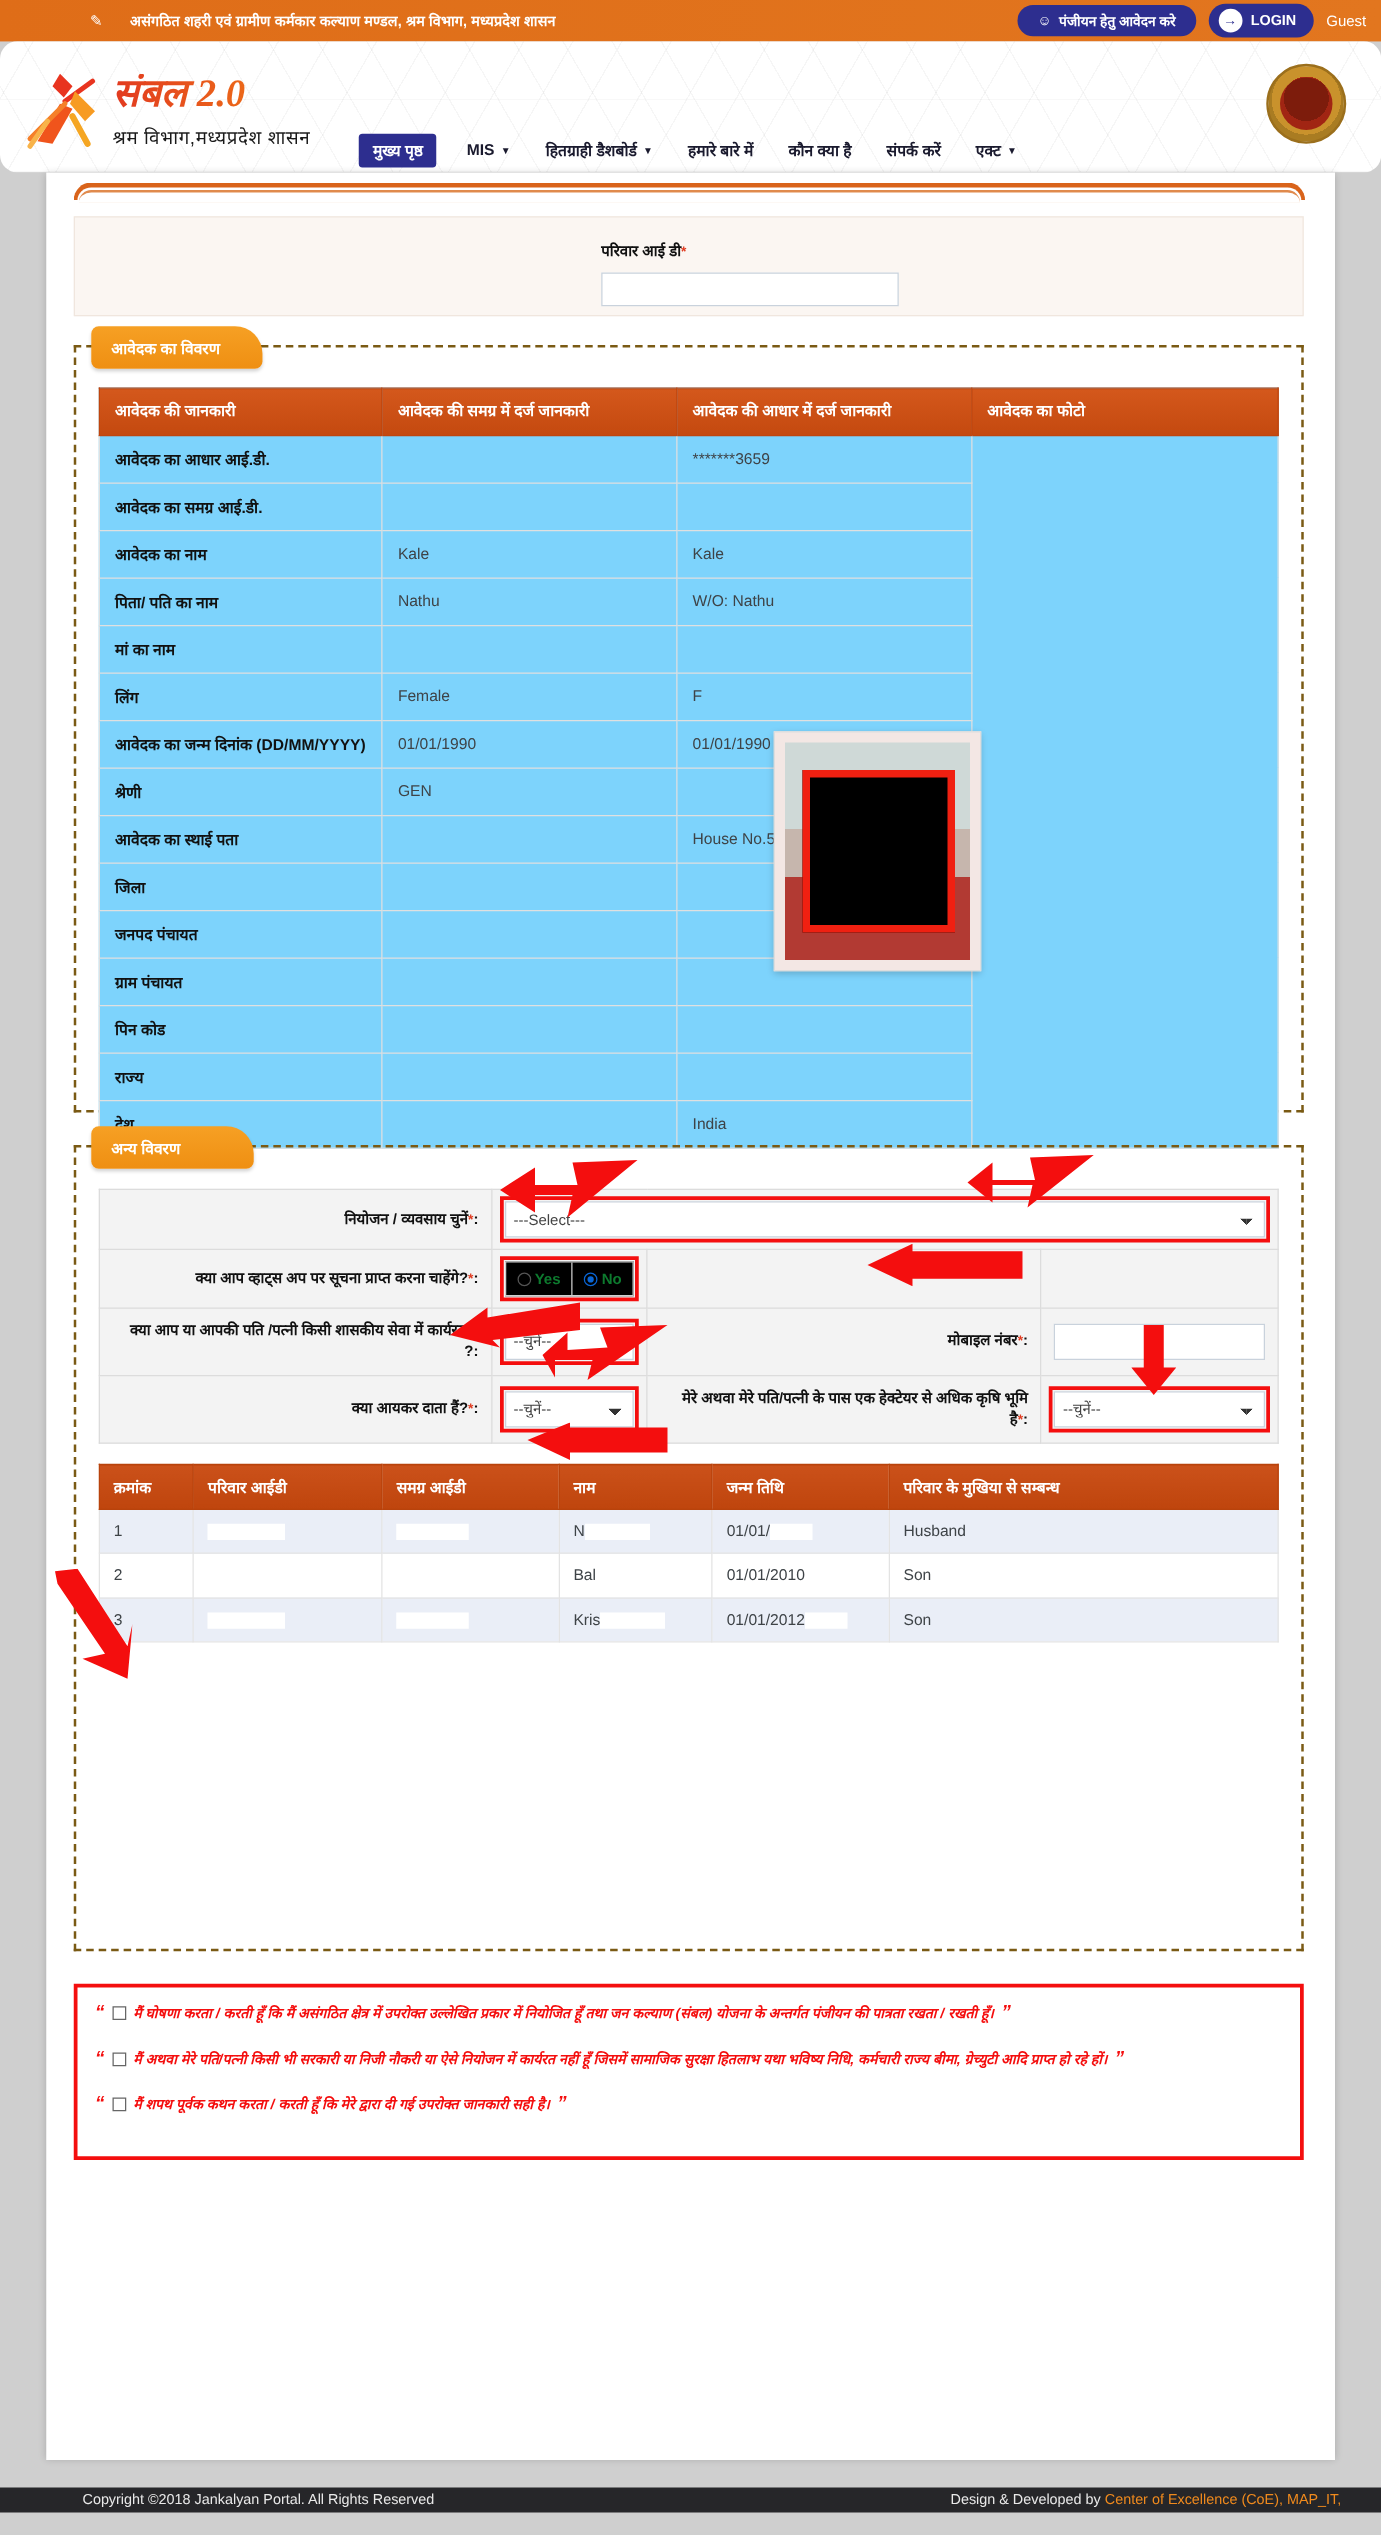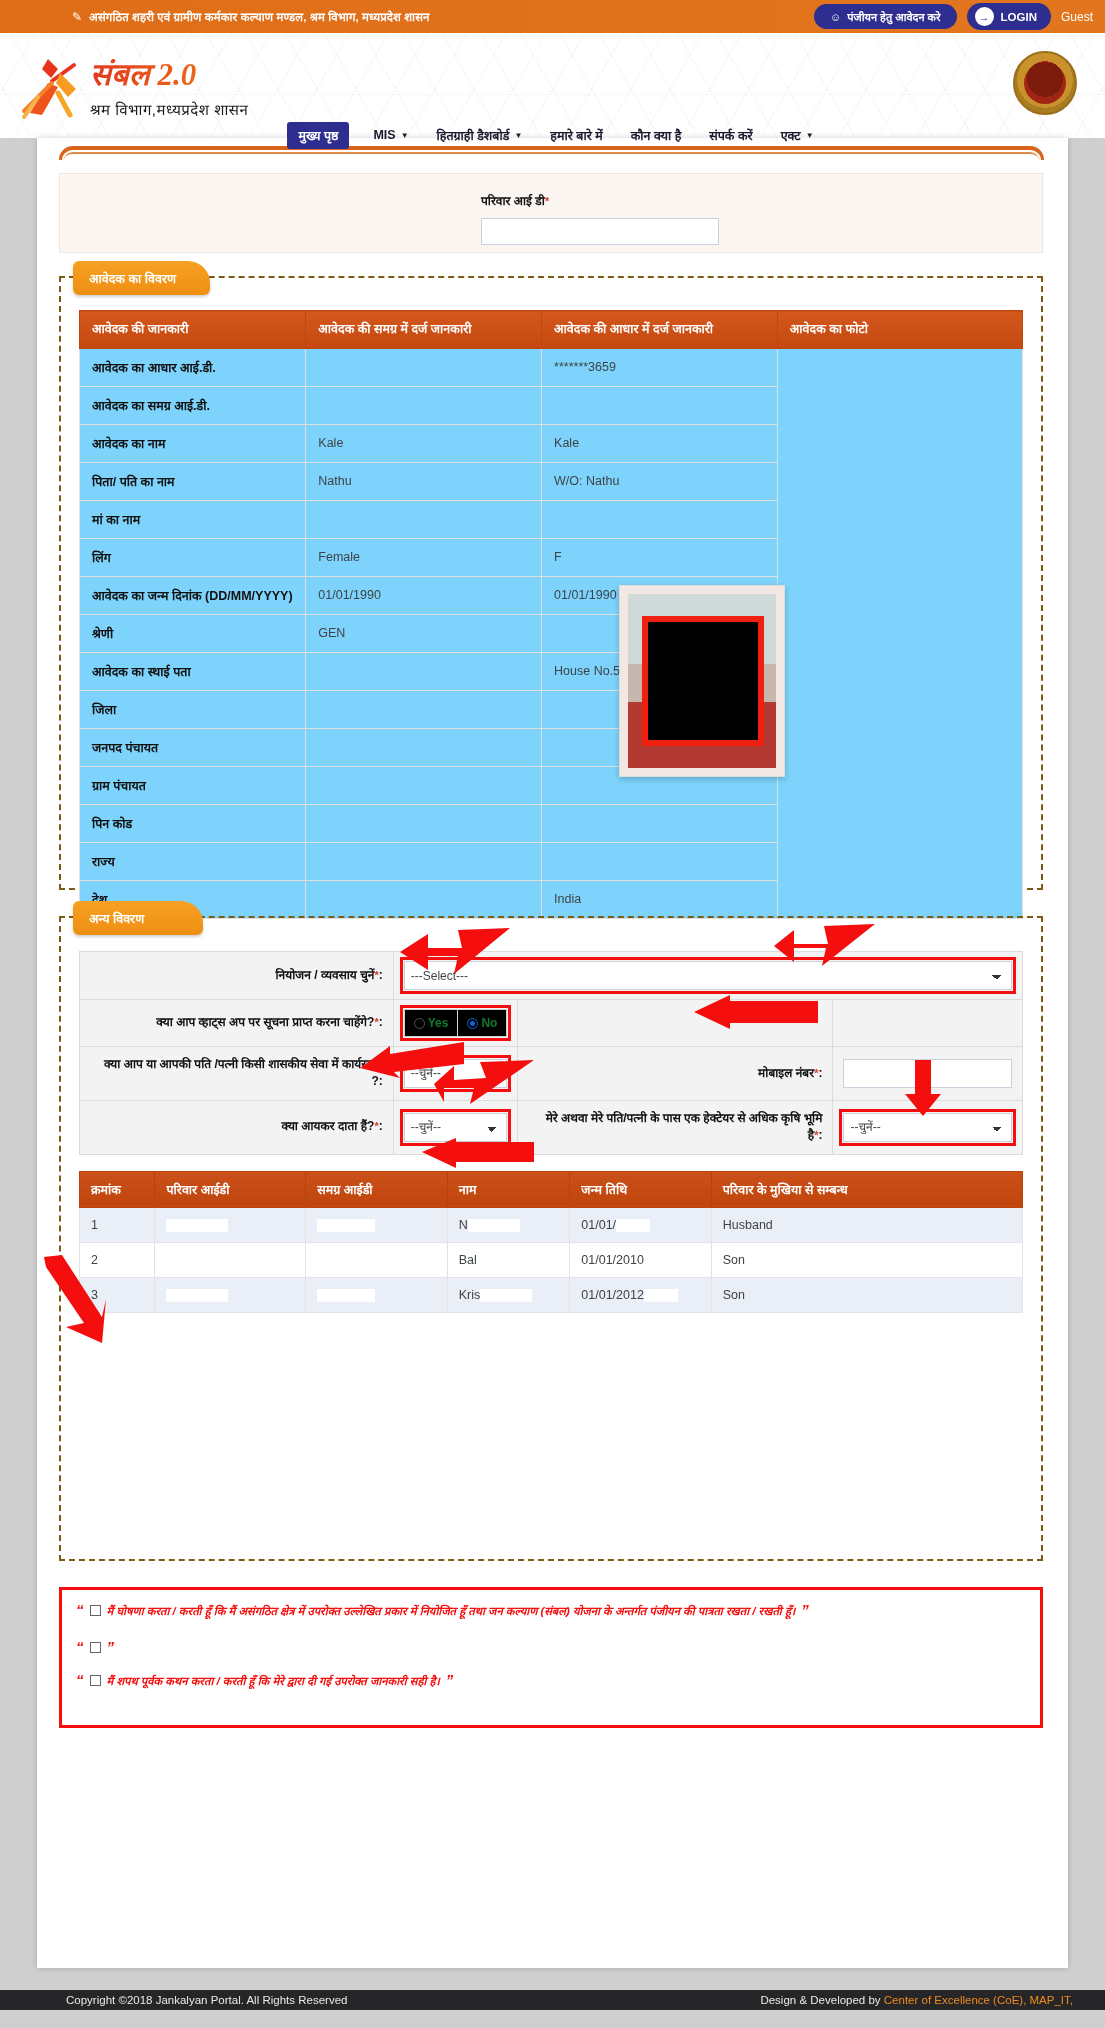--- a/index.html
+++ b/index.html
@@ -32,25 +32,26 @@
     white-space:nowrap; border:none; cursor:pointer; position:relative;
   }
   .login-circle{
     width:19px;height:19px;border-radius:50%;background:#fff;color:#2d2e8f;
     display:flex;align-items:center;justify-content:center;font-size:11px;font-weight:700;
   }
   .guest-label{ color:#fff; font-size:12px; }
 
   
   .headband{
-    height:120px; background:#fff; position:relative; overflow:hidden;
+    height:105px; background:#fff; position:relative; overflow:hidden;
     background-image:
       repeating-linear-gradient(60deg, rgba(0,0,0,.035) 0 1px, transparent 1px 34px),
       repeating-linear-gradient(-60deg, rgba(0,0,0,.035) 0 1px, transparent 1px 34px),
       repeating-linear-gradient(0deg, rgba(0,0,0,.028) 0 1px, transparent 1px 58px);
+    border-radius: 14px;
   }
   .logo-wrap{ position:absolute; left:18px; top:20px; display:flex; align-items:flex-start; }
   .logo-mark{ width:72px; height:68px; position:relative; }
   .brand-title{
     font-size:31px; font-weight:700; font-style:italic;
     background:linear-gradient(90deg,#e23a20,#f07d15);
     -webkit-background-clip:text; background-clip:text; color:transparent;
     line-height:1; margin-top:6px; font-family:"Liberation Serif", serif;
   }
   .brand-sub{ font-size:15px; color:#1a1a1a; margin-top:9px; font-weight:400; letter-spacing:.5px;}
@@ -207,21 +208,21 @@
   }
   .foot-left{ color:#e9e9e9; font-size:11.5px; margin-left:66px; }
   .foot-right{ color:#e9e9e9; font-size:11.5px; position:absolute; right:32px; }
   .foot-link{ color:#f08a1d; }
 </style>
 </head>
 <body>
 
 <div class="topbar">
   <span class="pen-icon">✎</span>
-  <span class="topbar-text" style="margin-left:3px">असंगठित शहरी एवं ग्रामीण कर्मकार कल्याण मण्डल, श्रम विभाग, मध्यप्रदेश शासन</span>
+  <span class="topbar-text" style="margin-left:18px">असंगठित शहरी एवं ग्रामीण कर्मकार कल्याण मण्डल, श्रम विभाग, मध्यप्रदेश शासन</span>
   <div class="topbar-right">
     <button class="btn-register">
       <span>☺</span>
       <span>पंजीयन हेतु आवेदन करे</span>
     </button>
     <button class="btn-login">
       <span class="login-circle">→</span>
       <span>LOGIN</span>
     </button>
     <span class="guest-label">Guest</span>
@@ -509,20 +510,21 @@
     <div class="declbox">
       <div class="decl-line">
         <span class="q">“</span>
         <span class="cb"></span>
         <span class="decl-txt">मैं घोषणा करता / करती हूँ कि मैं असंगठित क्षेत्र में उपरोक्त उल्लेखित प्रकार में नियोजित हूँ तथा जन कल्याण (संबल) योजना के अन्तर्गत पंजीयन की पात्रता रखता / रखती हूँ।</span>
         <span class="q">”</span>
       </div>
       <div class="decl-line">
         <span class="q">“</span>
         <span class="cb"></span>
+        <span class="decl-txt">मैं अथवा मेरे पति/पत्नी किसी भी सरकारी या निजी नौकरी या ऐसे नियोजन में कार्यरत नहीं हूँ जिसमें सामाजिक सुरक्षा हितलाभ यथा भविष्य निधि, कर्मचारी राज्य बीमा, ग्रेच्युटी आदि प्राप्त हो रहे हों।</span>
         <span class="q">”</span>
       </div>
       <div class="decl-line" style="margin-bottom:0">
         <span class="q">“</span>
         <span class="cb"></span>
         <span class="decl-txt">मैं शपथ पूर्वक कथन करता / करती हूँ कि मेरे द्वारा दी गई उपरोक्त जानकारी सही है।</span>
         <span class="q">”</span>
       </div>
     </div>
 

